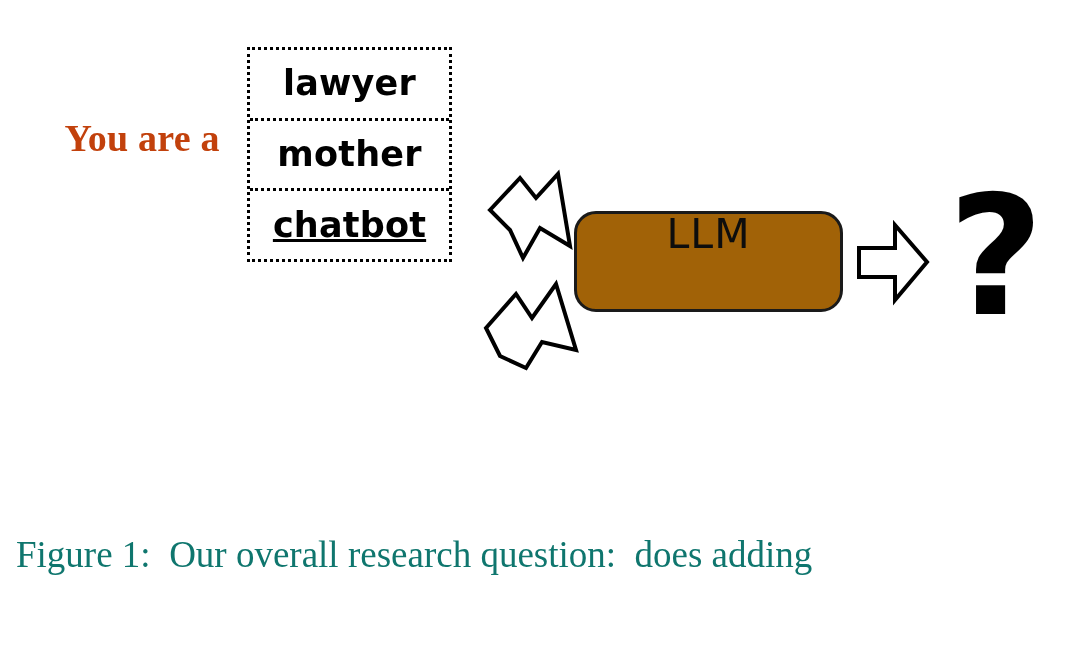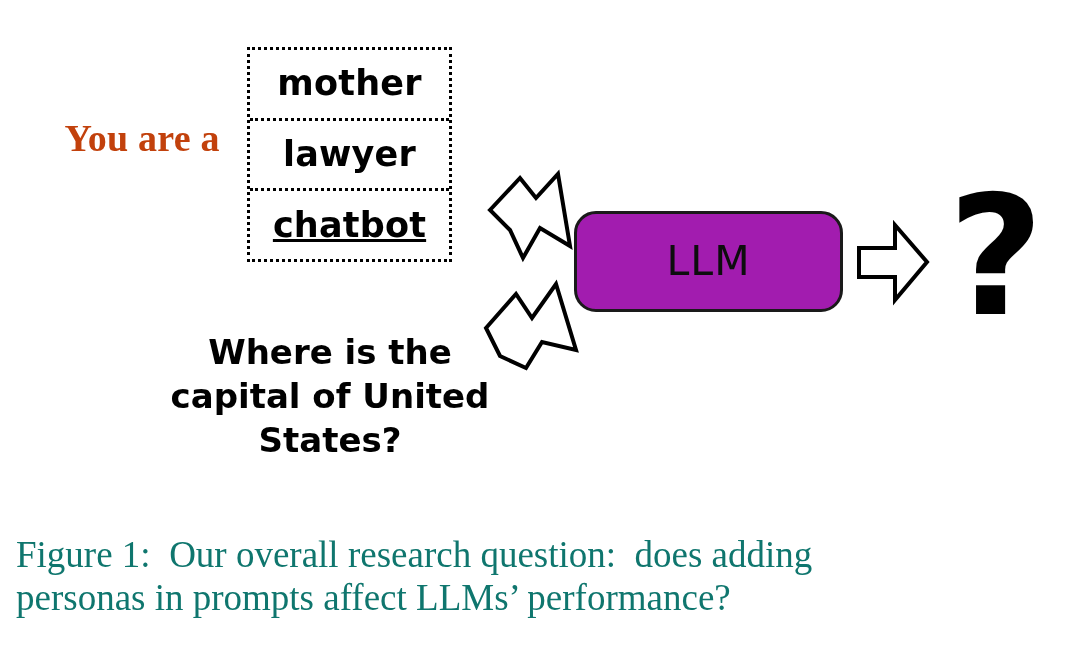--- a/index.html
+++ b/index.html
@@ -87,25 +87,25 @@
   .question-line { display: block; }
 
   
   .llm-box {
     position: absolute;
     left: 574px;
     top: 211px;
     width: 269px;
     height: 101px;
     box-sizing: border-box;
-    background: #a21caf;
+    background: #a16207;
     border: 3px solid #1a1a1a;
     border-radius: 22px;
     display: flex;
-    align-items: center;
+    align-items: flex-start;
     justify-content: center;
   }
   .llm-label {
     font-family: "DejaVu Sans", sans-serif;
     font-size: 41px;
     font-weight: 400;
     color: #0d0d0d;
     letter-spacing: 1px;
     line-height: 1;
   }
@@ -157,35 +157,30 @@
 </style>
 </head>
 <body>
 
 <div id="figure-canvas">
 
   <div class="prompt-prefix">You are a</div>
 
   <div class="persona-box">
     <div class="persona-row">
-      <span class="persona-label">mother</span>
+      <span class="persona-label">lawyer</span>
     </div>
     <div class="persona-row">
-      <span class="persona-label">lawyer</span>
+      <span class="persona-label">mother</span>
     </div>
     <div class="persona-row">
       <span class="persona-label">chatbot</span>
     </div>
   </div>
 
-  <div class="question-block">
-    <span class="question-line">Where is the</span>
-    <span class="question-line">capital of United</span>
-    <span class="question-line">States?</span>
-  </div>
 
   <div class="arrow" id="arrow-persona-to-llm">
     <svg width="105" height="95" viewBox="0 0 105 95">
       <polygon class="arrow-shape" points="12,38 42,6 58,26 80,2 92,74 62,56 45,86 32,58"></polygon>
     </svg>
   </div>
 
   <div class="arrow" id="arrow-question-to-llm">
     <svg width="112" height="95" viewBox="0 0 112 95">
       <polygon class="arrow-shape" points="8,50 38,16 54,40 78,6 98,72 64,64 48,90 22,78"></polygon>
@@ -199,16 +194,15 @@
   </div>
 
   <div class="llm-box">
     <span class="llm-label">LLM</span>
   </div>
 
   <div class="answer-mark">?</div>
 
   <div class="caption">
     <span class="caption-line">Figure 1:  Our overall research question:  does adding</span>
-    <span class="caption-line">personas in prompts affect LLMs’ performance?</span>
   </div>
 
 </div>
 
 </body></html>

